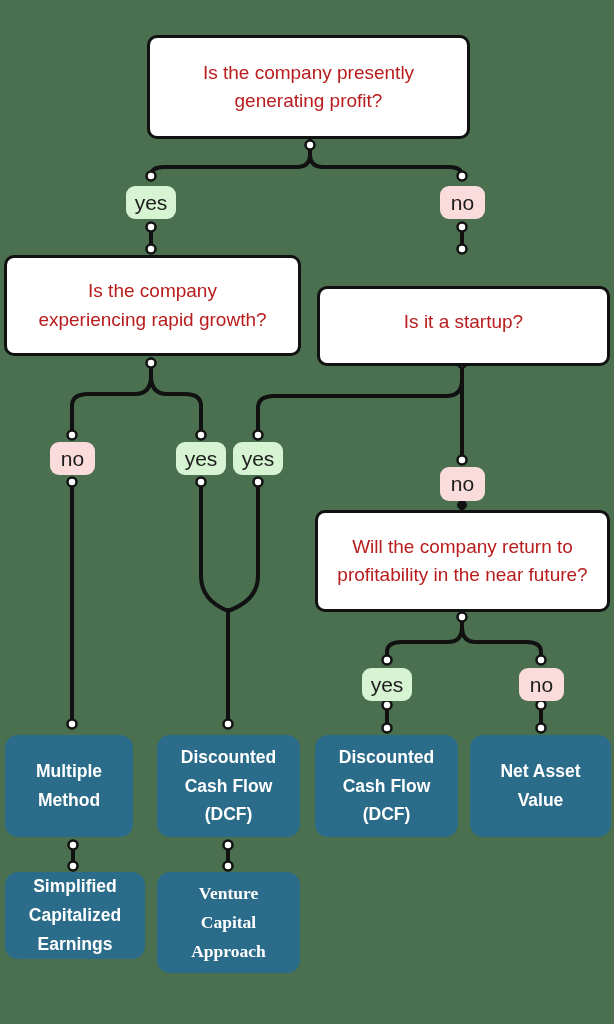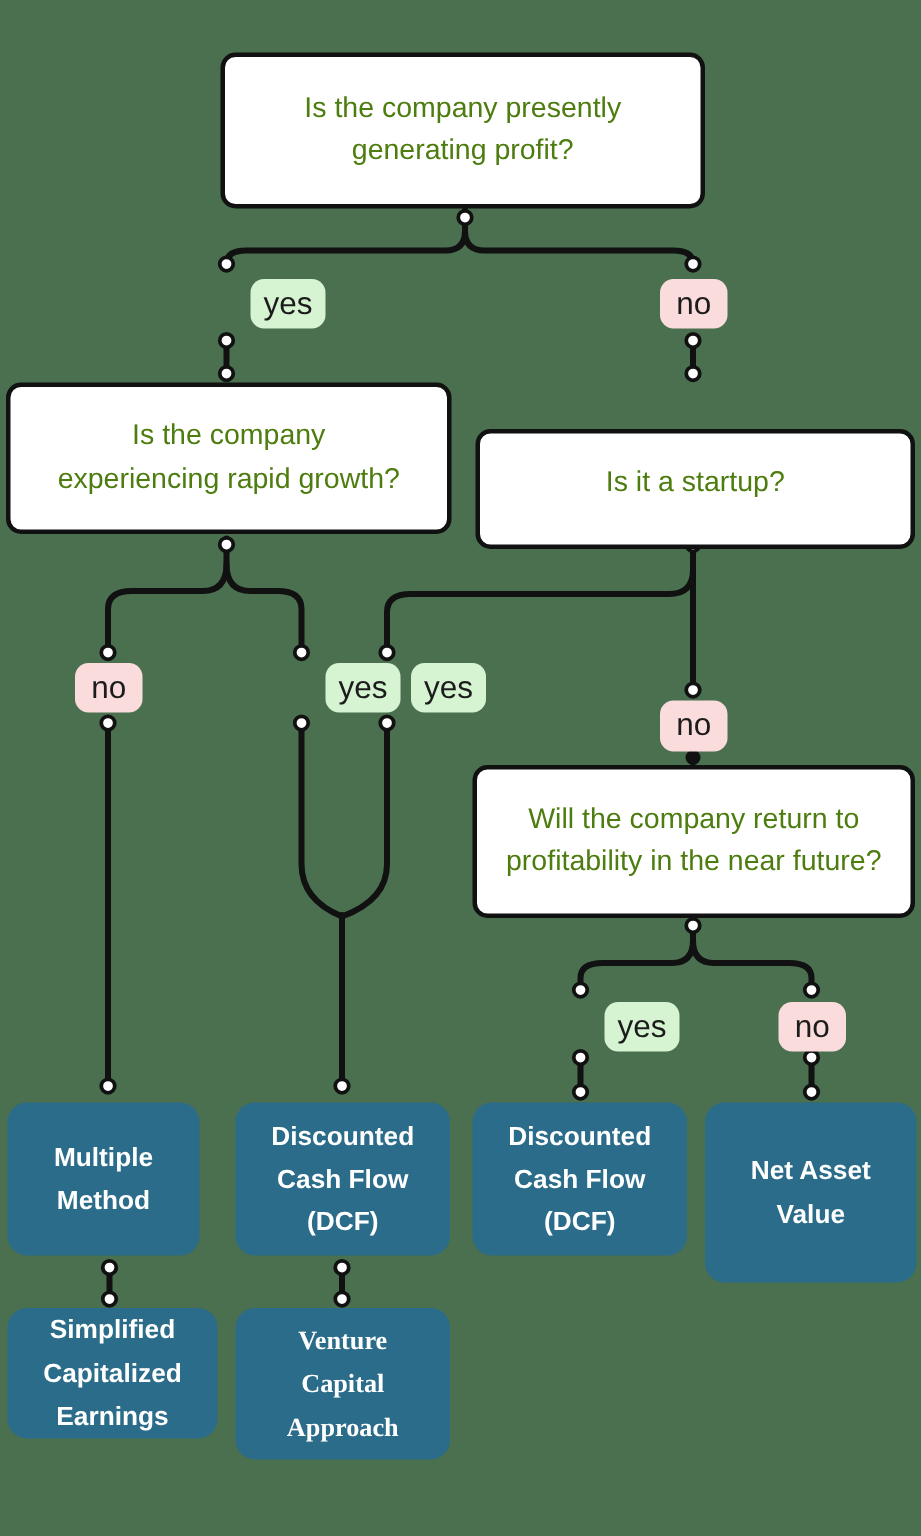--- a/index.html
+++ b/index.html
@@ -11,33 +11,33 @@
     overflow:hidden;
   }
   #edges{position:absolute;left:0;top:0;z-index:1;}
   .qbox{
     position:absolute;z-index:2;
     background:#ffffff;
     border:3px solid #111111;
     border-radius:10px;
     display:flex;align-items:center;justify-content:center;
     text-align:center;
-    font-size:19px;line-height:1.5;color:#4d7c0f;
+    font-size:19px;line-height:1.5;color:#b91c1c;
     box-sizing:border-box;
   }
   .qbox.top-align{align-items:flex-start;padding-top:19px;}
   .qtext{white-space:pre-line;}
   .tag{
     position:absolute;z-index:3;
     border-radius:9px;
     display:flex;align-items:center;justify-content:center;
     font-size:21px;color:#1c1c1c;
     box-sizing:border-box;
   }
-  .tag.yes{background:#d6f3d2;margin-left:41px;}
+  .tag.yes{background:#d6f3d2;}
   .tag.no{background:#fbdcdc;}
   .result{
     position:absolute;z-index:2;
     background:#2a6c89;
     border-radius:13px;
     display:flex;align-items:center;justify-content:center;
     text-align:center;
     color:#ffffff;font-weight:bold;font-size:17.5px;line-height:1.65;
     box-sizing:border-box;
   }
@@ -168,21 +168,21 @@
   <div class="result" style="left:157px;top:735px;width:143px;height:102px;padding:0 12px;">
     <span class="rtext">Discounted
 Cash Flow
 (DCF)</span>
   </div>
   <div class="result" style="left:315px;top:735px;width:143px;height:102px;padding:0 12px;">
     <span class="rtext">Discounted
 Cash Flow
 (DCF)</span>
   </div>
-  <div class="result" style="left:470px;top:735px;width:141px;height:120px;padding:0 12px;">
+  <div class="result" style="left:470px;top:735px;width:141px;height:102px;padding:0 12px;">
     <span class="rtext">Net Asset
 Value</span>
   </div>
 
   <div class="result" style="left:5px;top:872px;width:140px;height:87px;padding:0 10px;text-align:center;">
     <span class="rtext">Simplified
 Capitalized
 Earnings</span>
   </div>
   <div class="result" style="left:157px;top:872px;width:143px;height:101px;padding:16px 10px;font-family:Liberation Serif, serif;">

